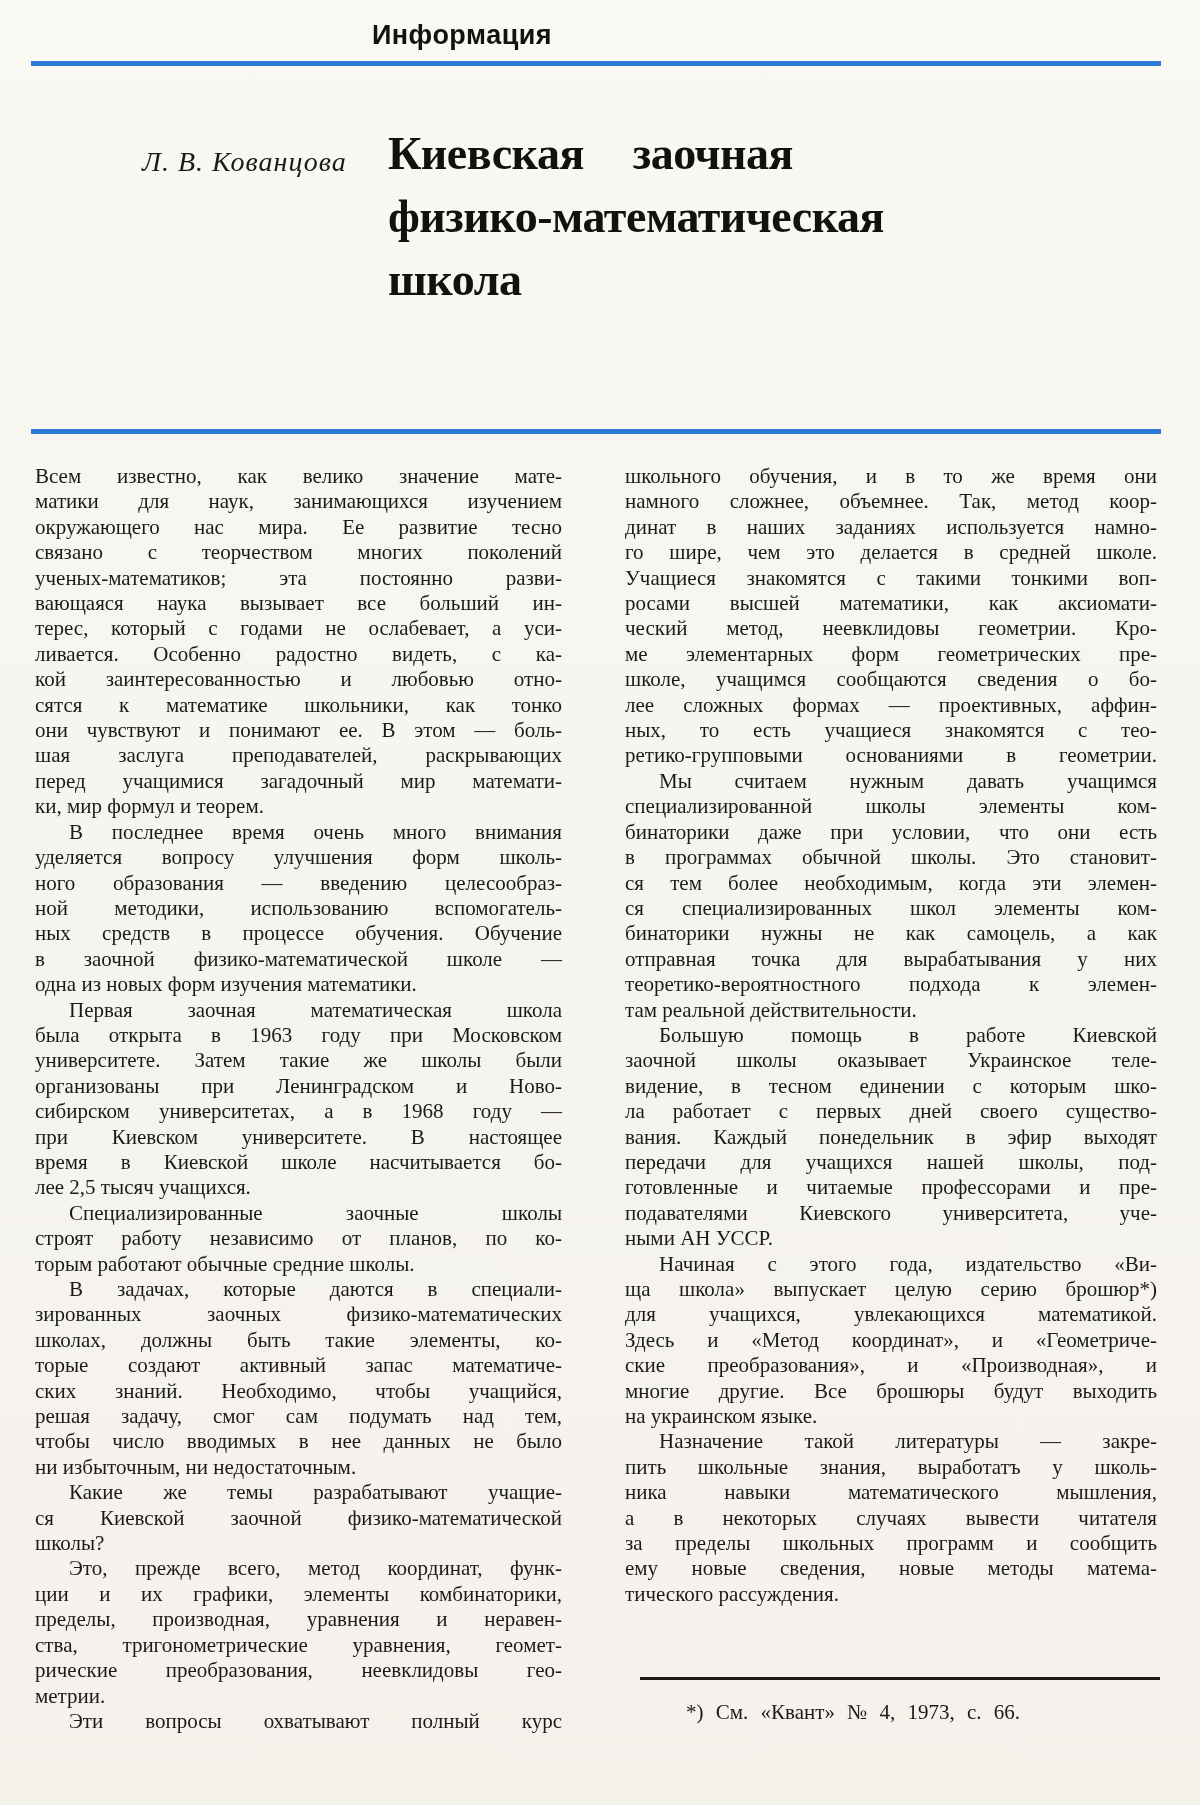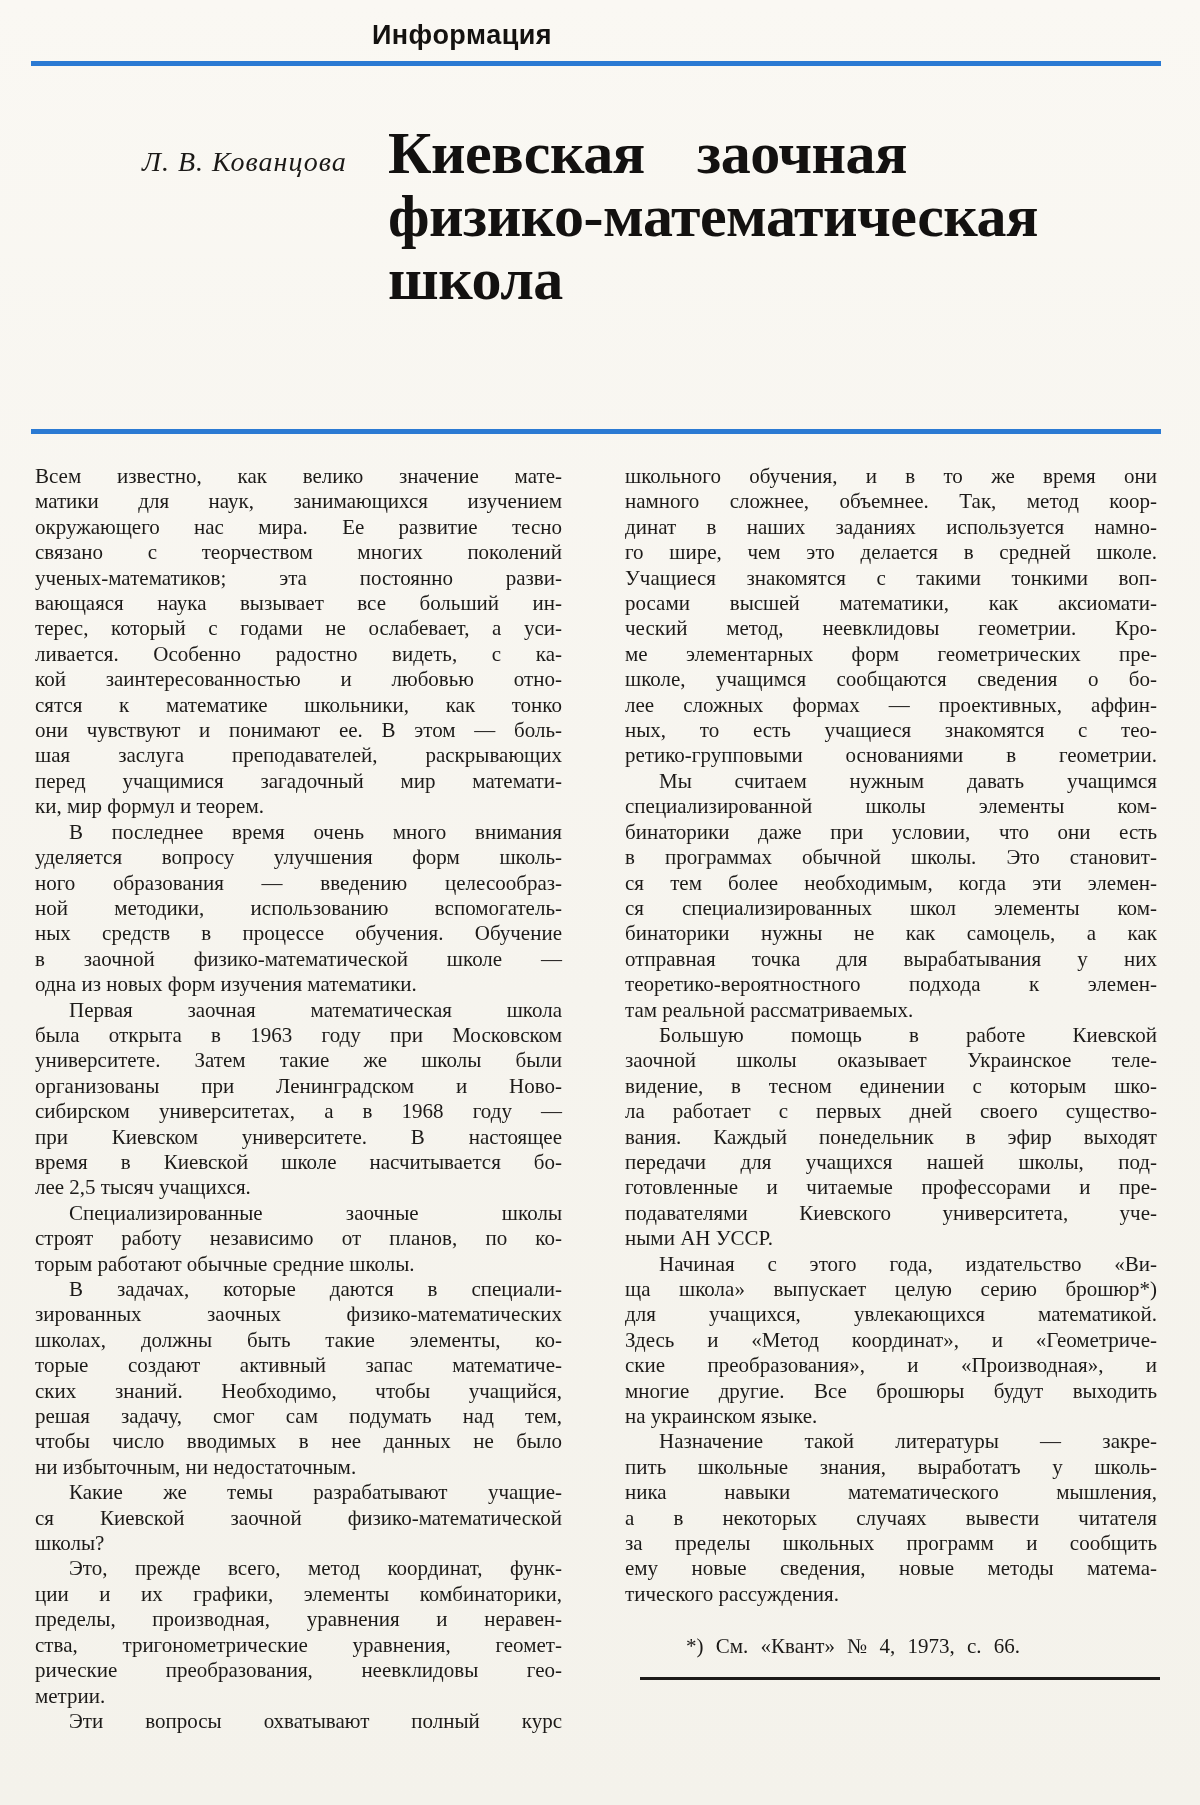--- a/index.html
+++ b/index.html
@@ -21,36 +21,36 @@
   }
   .rule{position:absolute;left:31px;width:1130px;height:5px;background:#2b7ad3;}
   .rule-top{top:61px;}
   .rule-mid{top:429px;}
   .byline{
     position:absolute;left:142px;top:146px;
     font-style:italic;font-size:28px;letter-spacing:1px;white-space:nowrap;
   }
   .title{
     position:absolute;left:388px;top:122px;width:640px;
-    font-weight:bold;font-size:60px;line-height:63px;
+    font-weight:bold;font-size:46px;line-height:63px;
     letter-spacing:-0.5px;color:#131110;
   }
   .title .title-line{word-spacing:38px;white-space:nowrap;}
   .col{
     position:absolute;top:464px;
     font-size:21px;line-height:25.4px;color:#1c1a18;
   }
   .col-left{left:35px;width:527px;}
   .col-right{left:625px;width:532px;}
   .line{text-align:justify;text-align-last:justify;white-space:normal;}
   .line.pend{text-align-last:left;}
   .line.ind{text-indent:34px;}
   .footnote-rule{position:absolute;left:640px;top:1677px;width:520px;height:3px;background:#1c1a18;}
   .footnote{
-    position:absolute;left:686px;top:1634px;width:480px;
+    position:absolute;left:686px;top:1700px;width:480px;
     font-size:21px;word-spacing:7px;white-space:nowrap;
   }
   .page-number{
     position:absolute;left:36px;top:1800px;
     font-family:"Liberation Sans",sans-serif;
     font-weight:bold;font-size:25px;letter-spacing:1px;
   }
 </style>
 </head>
 <body>
@@ -138,21 +138,21 @@
       <div class="line">ретико-групповыми основаниями в геометрии.</div>
       <div class="line ind">Мы считаем нужным давать учащимся</div>
       <div class="line">специализированной школы элементы ком-</div>
       <div class="line">бинаторики даже при условии, что они есть</div>
       <div class="line">в программах обычной школы. Это становит-</div>
       <div class="line">ся тем более необходимым, когда эти элемен-</div>
       <div class="line">ся специализированных школ элементы ком-</div>
       <div class="line">бинаторики нужны не как самоцель, а как</div>
       <div class="line">отправная точка для вырабатывания у них</div>
       <div class="line">теоретико-вероятностного подхода к элемен-</div>
-      <div class="line pend">там реальной рассматриваемых.</div>
+      <div class="line pend">там реальной действительности.</div>
       <div class="line ind">Большую помощь в работе Киевской</div>
       <div class="line">заочной школы оказывает Украинское теле-</div>
       <div class="line">видение, в тесном единении с которым шко-</div>
       <div class="line">ла работает с первых дней своего существо-</div>
       <div class="line">вания. Каждый понедельник в эфир выходят</div>
       <div class="line">передачи для учащихся нашей школы, под-</div>
       <div class="line">готовленные и читаемые профессорами и пре-</div>
       <div class="line">подавателями Киевского университета, уче-</div>
       <div class="line pend">ными АН УССР.</div>
       <div class="line ind">Начиная с этого года, издательство «Ви-</div>

